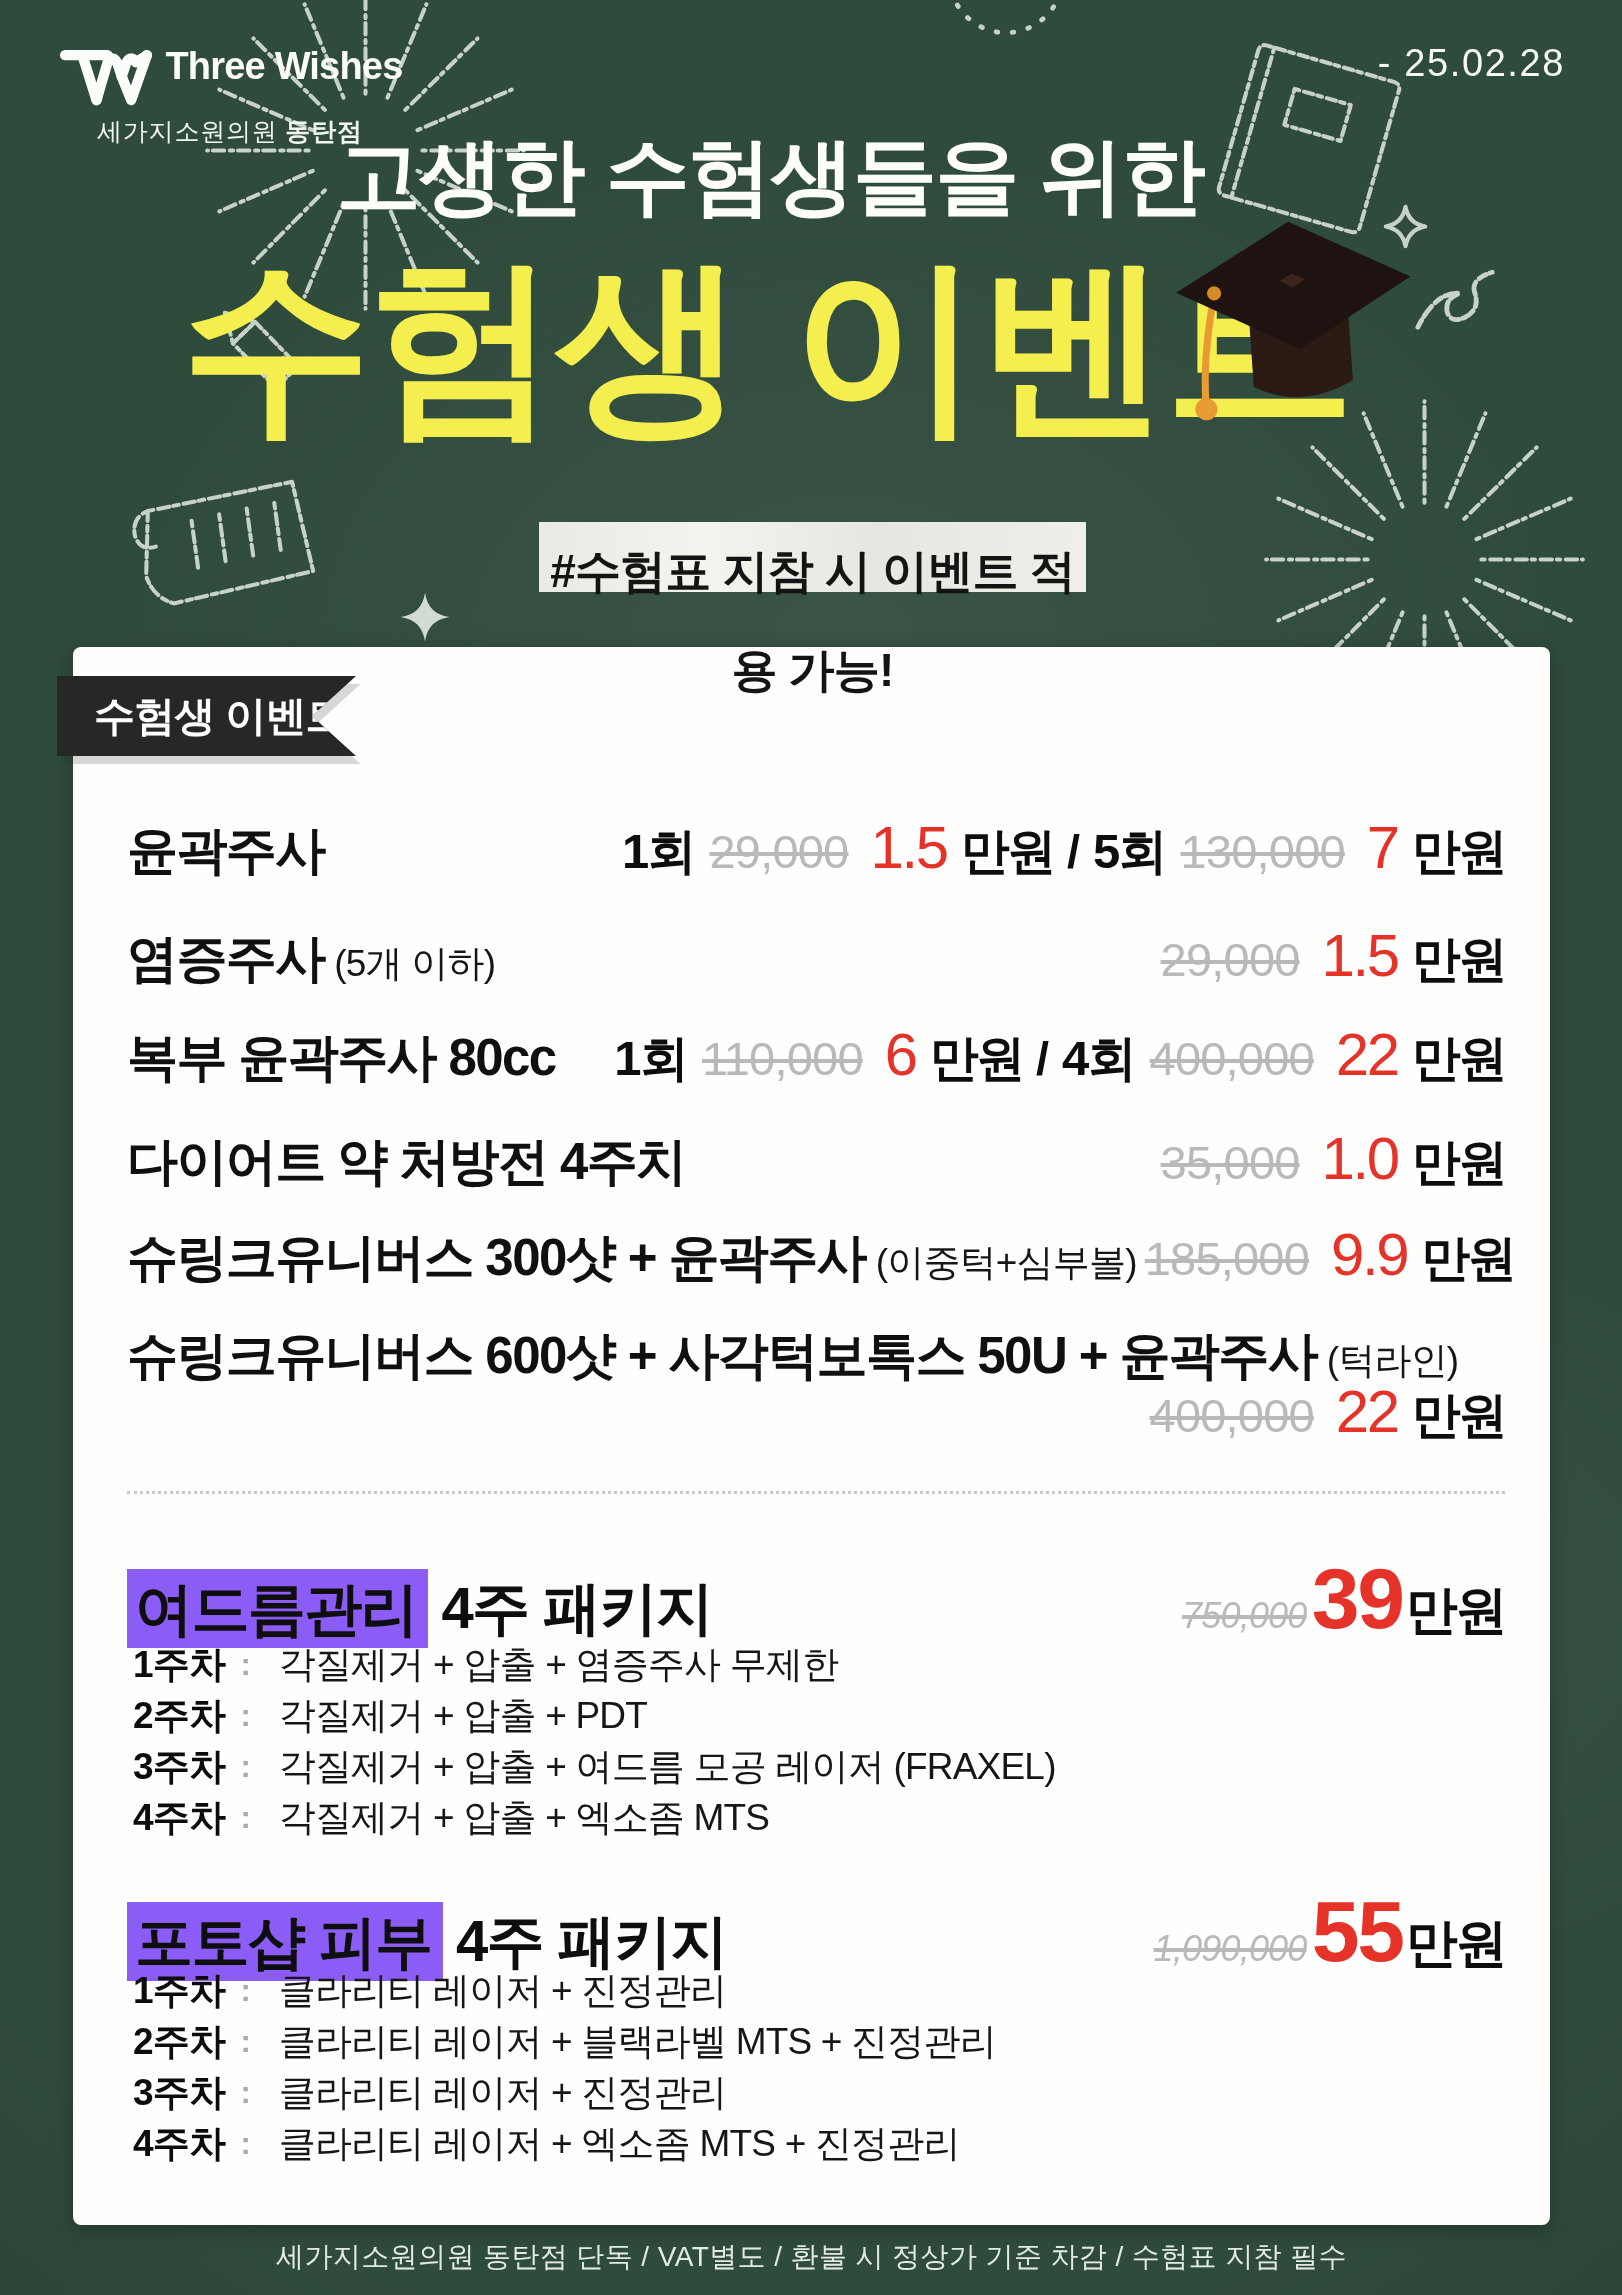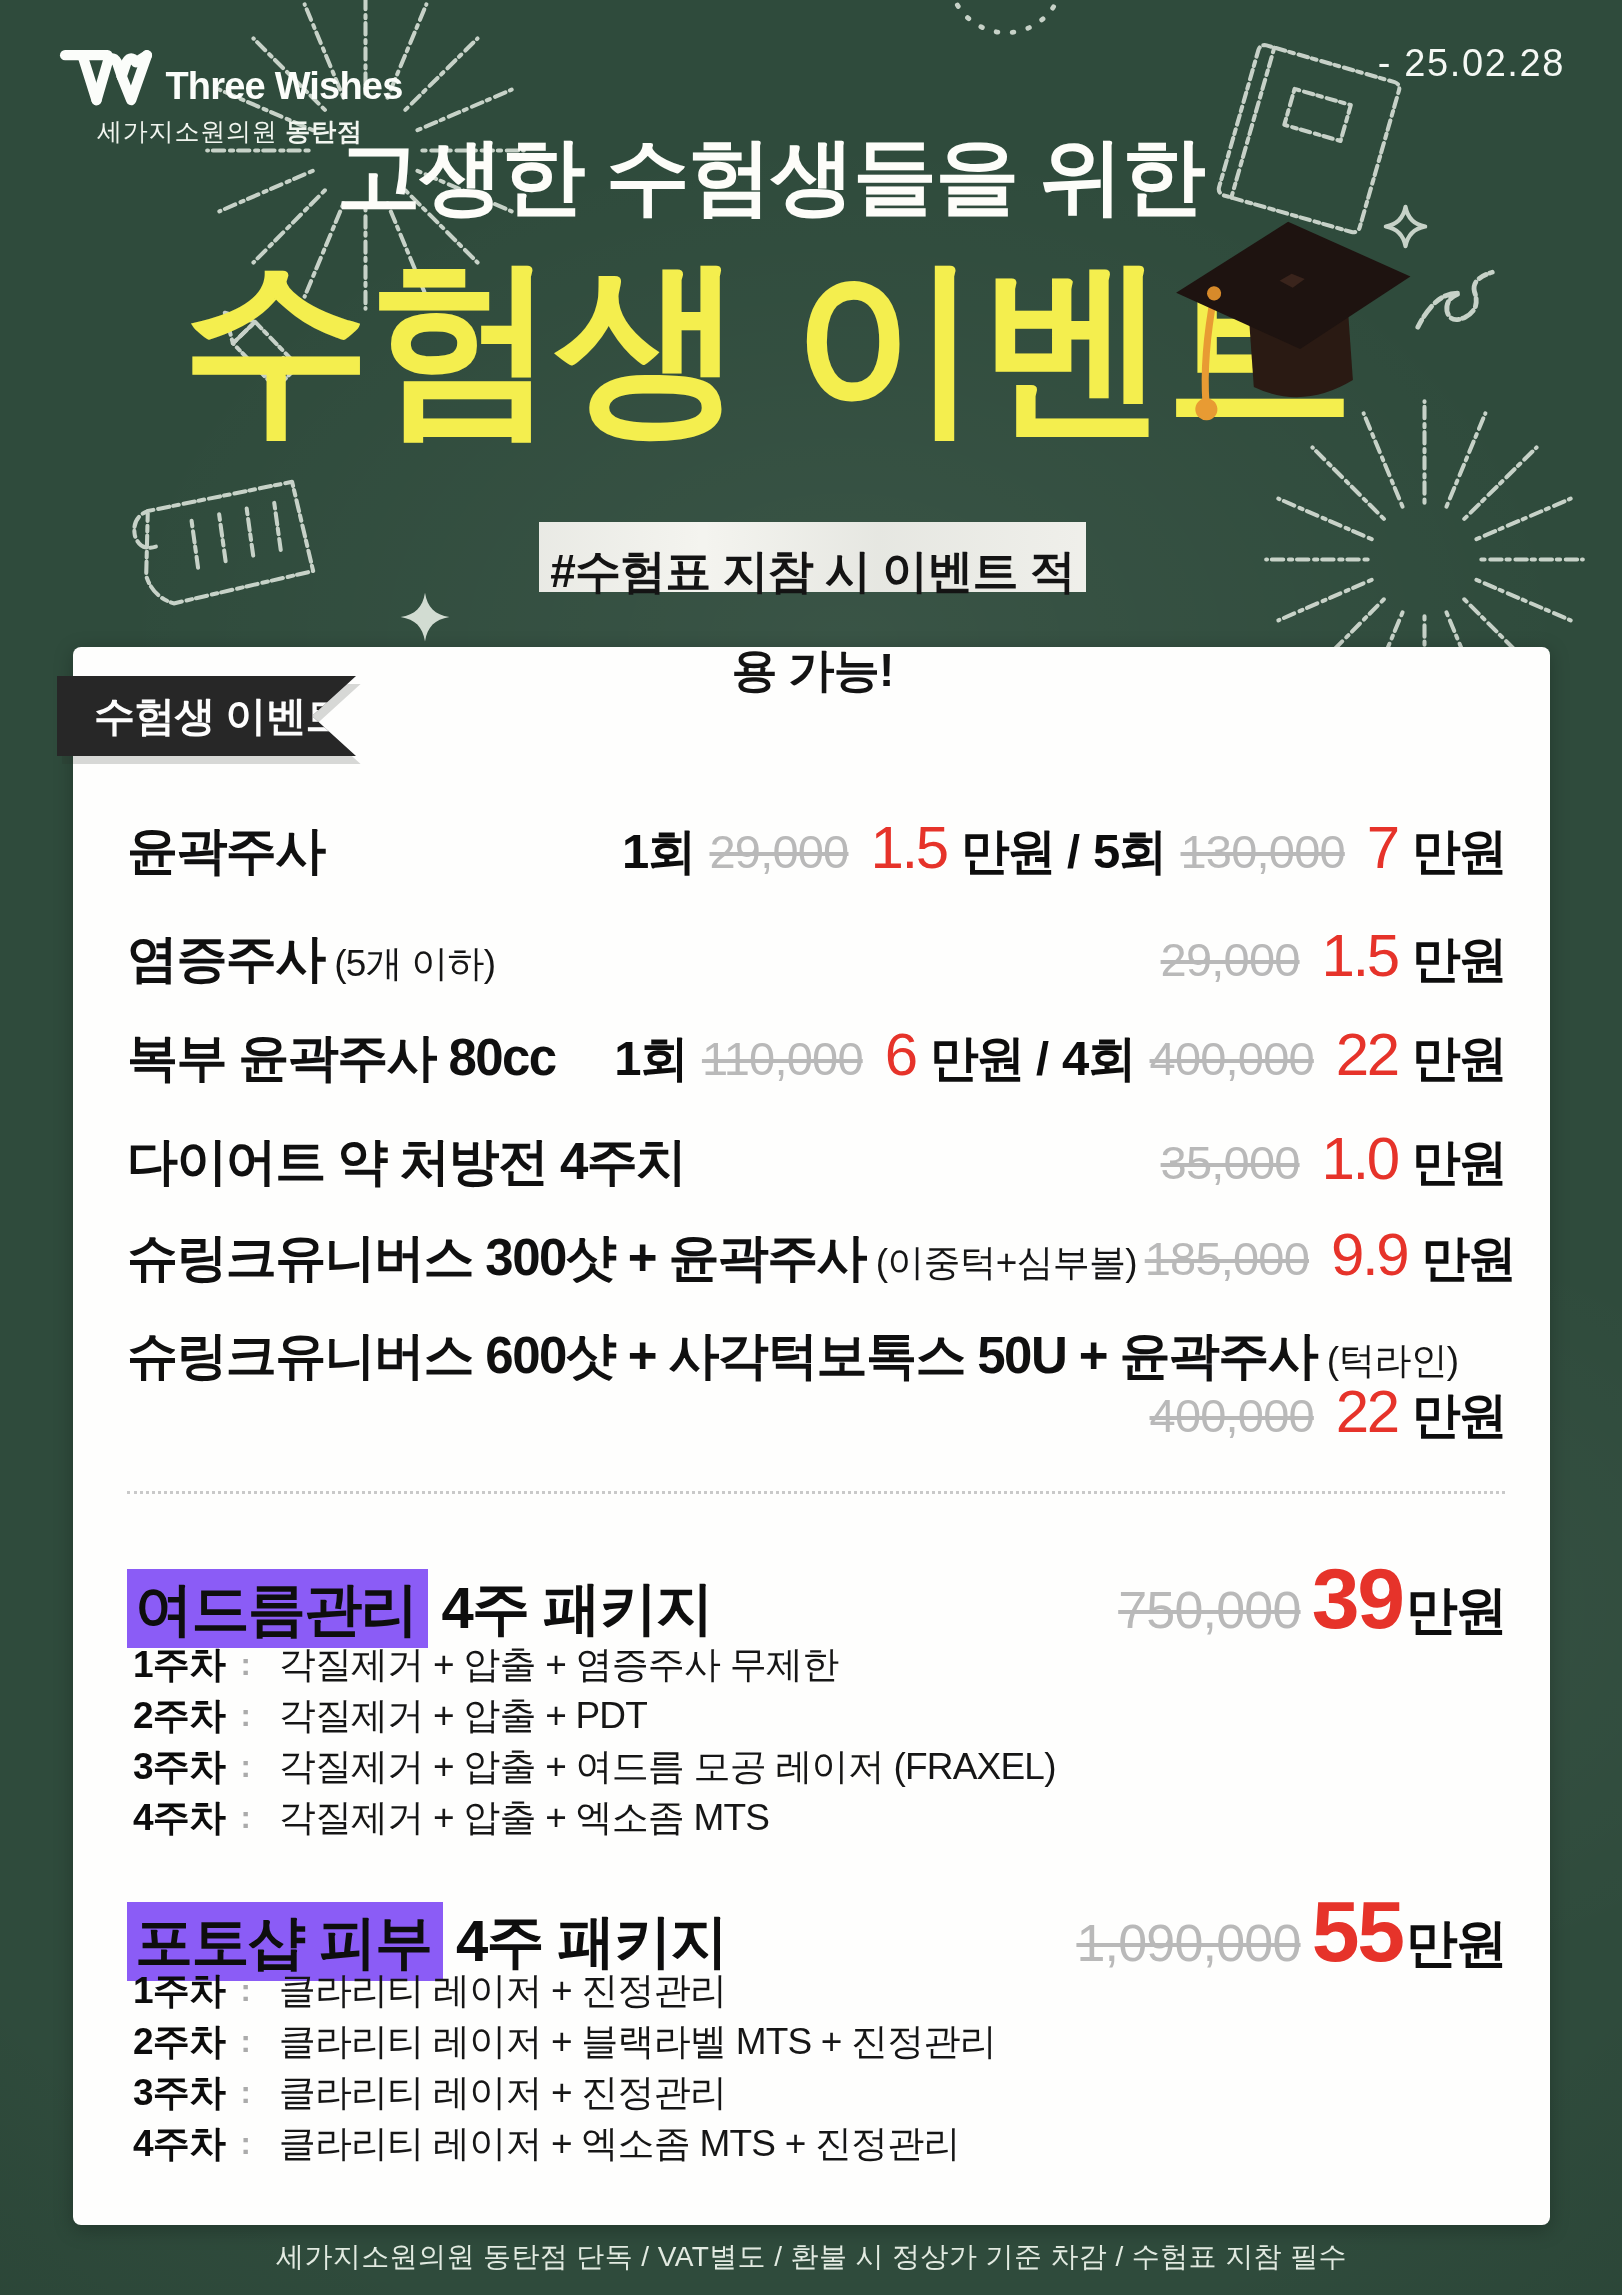--- a/index.html
+++ b/index.html
@@ -13,21 +13,21 @@
     color:#111;
   }
   .vignette{position:absolute;inset:0;z-index:2;pointer-events:none;
     background:radial-gradient(145% 120% at 50% 40%, transparent 52%, rgba(5,16,9,.42) 100%);}
   
   .decor{position:absolute;z-index:1;pointer-events:none;}
   .chalk{stroke:#e9f0e7;fill:none;stroke-linecap:round;stroke-linejoin:round;opacity:.82;}
   .chalk-fill{fill:#eef4ec;stroke:none;opacity:.85;}
   
   .topbar{position:absolute;left:0;top:0;width:100%;z-index:4;color:#fbfdfa;}
-  .brand-row{position:absolute;left:58px;top:45px;display:flex;align-items:flex-end;gap:11.4px;}
+  .brand-row{position:absolute;left:58px;top:45px;display:flex;align-items:flex-start;gap:11.4px;}
   .tw-mark{width:96px;height:63px;}
   .brand-name{font-size:38px;font-weight:800;letter-spacing:-0.8px;color:#fbfdfa;}
   .brand-sub{position:absolute;left:97px;top:115px;font-size:25px;font-weight:400;color:#f1f5ef;letter-spacing:0.8px;}
   .brand-sub b{font-weight:800;}
   .date{position:absolute;right:58px;top:42px;font-size:38px;font-weight:500;color:#f5f8f4;letter-spacing:1.6px;}
   
   .subtitle{position:absolute;left:0;top:120px;width:100%;z-index:4;text-align:center;
     transform:translateX(-41px);font-size:84px;font-weight:800;color:#fdfdf9;letter-spacing:-1.6px;}
   .main-title{position:absolute;left:0;top:243px;width:100%;z-index:4;text-align:center;
     transform:translateX(-45px);font-size:190px;line-height:1.08;font-weight:900;color:#f4ee4e;letter-spacing:-3.2px;}
@@ -53,21 +53,21 @@
   .seg-old{font-size:47px;font-weight:500;color:#b9b9b9;text-decoration:line-through;text-decoration-thickness:4px;margin:0 8px;letter-spacing:-0.8px;}
   .seg-new{font-size:60px;font-weight:400;color:#e6332a;letter-spacing:-2.4px;margin:0 14px;}
   .seg-won{font-size:49px;font-weight:800;color:#0d0d0d;letter-spacing:-2.4px;}
   .seg-sep{font-size:47px;font-weight:700;color:#0d0d0d;margin:0 13px;}
   .price-line{position:absolute;right:45px;text-align:right;white-space:nowrap;}
   .divider{position:absolute;left:54px;right:45px;top:844px;border-top:3.2px dotted #c9c9c9;}
   .pkg-title{position:absolute;left:54px;right:45px;display:flex;justify-content:space-between;align-items:baseline;white-space:nowrap;}
   .pkg-name{font-size:58px;font-weight:800;color:#0e0e0e;letter-spacing:-1.6px;}
   .pkg-hl{background:#8b5cf6;padding:6.5px 11.4px 8px 8px;}
   .pkg-suffix{margin-left:13px;font-weight:700;}
-  .pkg-old{font-size:52px;font-weight:500;color:#b9b9b9;text-decoration:line-through;text-decoration-thickness:4px;margin-right:8px;letter-spacing:-0.8px;}
+  .pkg-old{font-size:36px;font-weight:500;color:#b9b9b9;text-decoration:line-through;text-decoration-thickness:4px;margin-right:2px;letter-spacing:-0.8px;font-style:italic;}
   .pkg-new{font-size:86px;font-weight:800;color:#e6332a;letter-spacing:-2.4px;margin:0 3.2px;}
   .pkg-won{font-size:52px;font-weight:800;color:#0d0d0d;letter-spacing:-2.4px;}
   .weeks{position:absolute;left:60px;right:45px;}
   .week-row{display:flex;align-items:center;height:51px;white-space:nowrap;}
   .week-label{font-size:37px;font-weight:800;color:#0c0c0c;width:96px;letter-spacing:-0.8px;}
   .week-colon{font-size:31px;font-weight:700;color:#ababab;margin:0 28px 0 11.4px;}
   .week-desc{font-size:37px;font-weight:500;color:#161616;letter-spacing:-0.8px;}
   
   .footer{position:absolute;left:0;top:2238px;width:100%;z-index:4;text-align:center;
     font-size:28px;font-weight:500;color:#e2eae1;letter-spacing:0.4px;}

